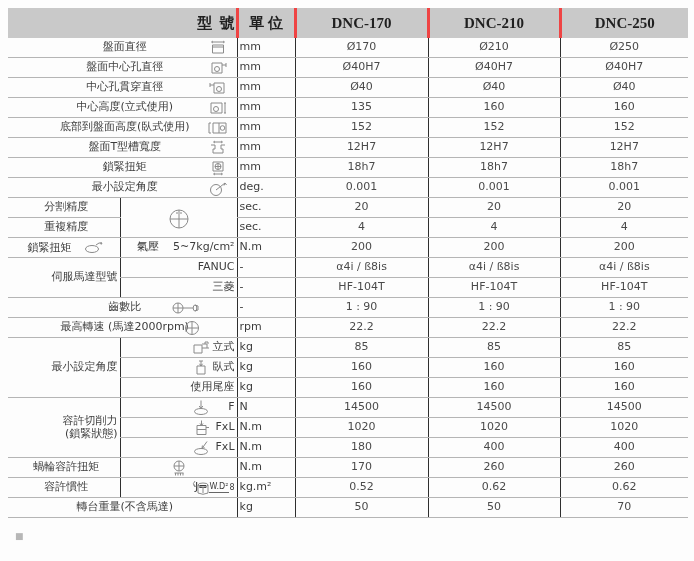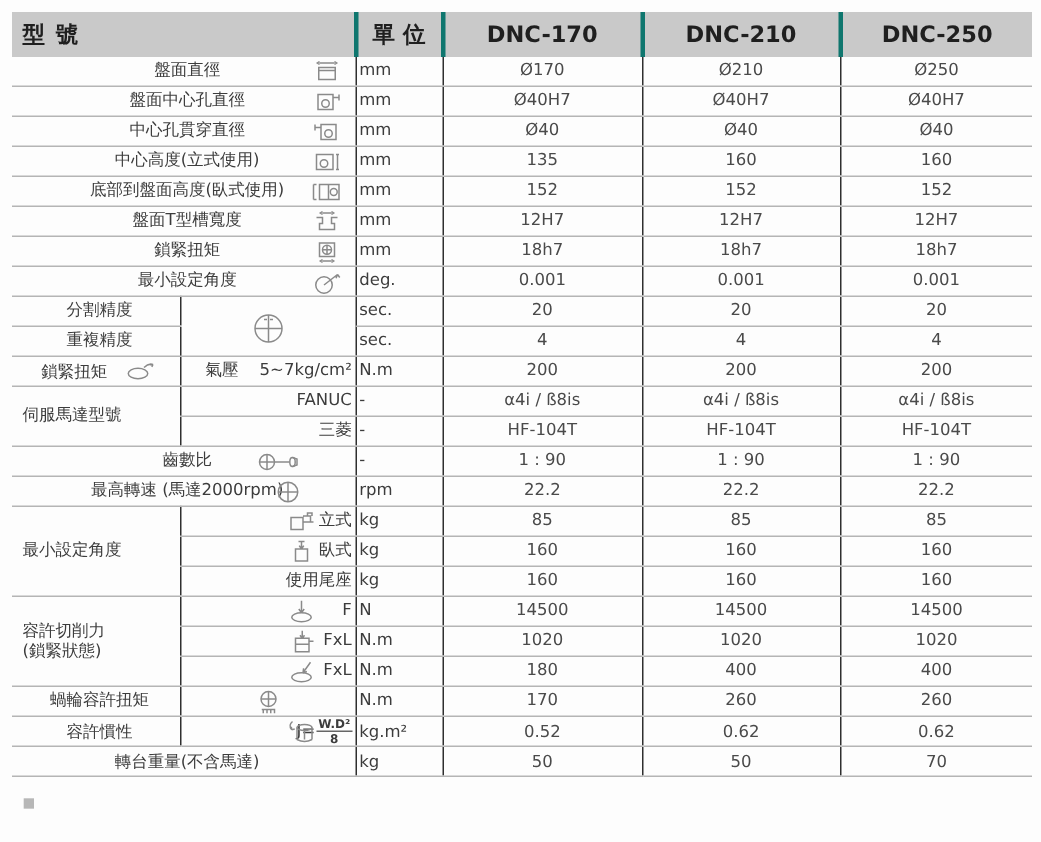--- a/index.html
+++ b/index.html
@@ -1,36 +1,36 @@
 <!DOCTYPE html>
 <html><head>
 <meta charset="utf-8">
 <style>
   html,body{margin:0;padding:0;background:#fdfdfd;font-family:"DejaVu Sans","Liberation Sans",sans-serif;}
   .page{width:694px;height:561px;box-sizing:border-box;padding:8px 6px 0 8px;overflow:hidden;}
   table{border-collapse:collapse;table-layout:fixed;width:680px;}
   th{background:#c9c9c9;height:30px;font-size:15px;font-weight:bold;color:#1f1f1f;padding:0;}
-  th.model-head{text-align:left;padding-left:7px;letter-spacing:1px;}
-  th.wdiv{border-left:3px solid #0f766e;}
+  th.model-head{text-align:right;padding-left:7px;letter-spacing:1px;}
+  th.wdiv{border-left:3px solid #ef4444;font-family:Liberation Serif, serif;}
   td{height:19px;padding:0 2px;font-size:11px;color:#3c3c3c;border-bottom:1px solid #b5b5b5;line-height:1.1;}
   td.lbl{text-align:center;padding-left:7px;position:relative;}
   td.sub{text-align:right;padding-left:9px;position:relative;}
-  td.grp{text-align:left;padding-left:7px;vertical-align:middle;}
+  td.grp{text-align:right;padding-left:7px;vertical-align:middle;}
   td.unit{text-align:left;color:#3c3c3c;}
   td.val{text-align:center;color:#4a4a4a;}
   td.vd{border-left:1px solid #2f2f2f;}
   td.ico{text-align:center;}
   .pre{white-space:pre-line;}
   .icr{position:absolute;top:50%;transform:translateY(-50%);right:7px;}
   .icr2{position:absolute;top:50%;transform:translateY(-50%);right:36px;}
   .icr3{position:absolute;top:50%;transform:translateY(-50%);right:24px;}
   svg.ic{stroke:#8a8a8a;fill:none;stroke-width:1;vertical-align:middle;}
   .inline-ic{margin-left:8px;}
   .gap{display:inline-block;width:14px;}
-  .frac{display:inline-flex;flex-direction:column;align-items:center;font-size:8px;line-height:1.15;vertical-align:middle;color:#3c3c3c;margin-left:1px;font-weight:bold;}
+  .frac{display:inline-flex;align-items:center;font-size:8px;line-height:1.15;vertical-align:middle;color:#3c3c3c;margin-left:1px;}
   .frac .num{border-bottom:1px solid #666;padding:0 1px;}
   .footnote{margin:13px 0 0 7px;font-size:10.5px;color:#8f8f8f;display:flex;align-items:center;gap:8px;}
   .fbullet{color:#b7b7b7;font-size:9px;}
 </style>
 </head>
 <body>
 
 <div class="page">
 <table>
   <colgroup>

